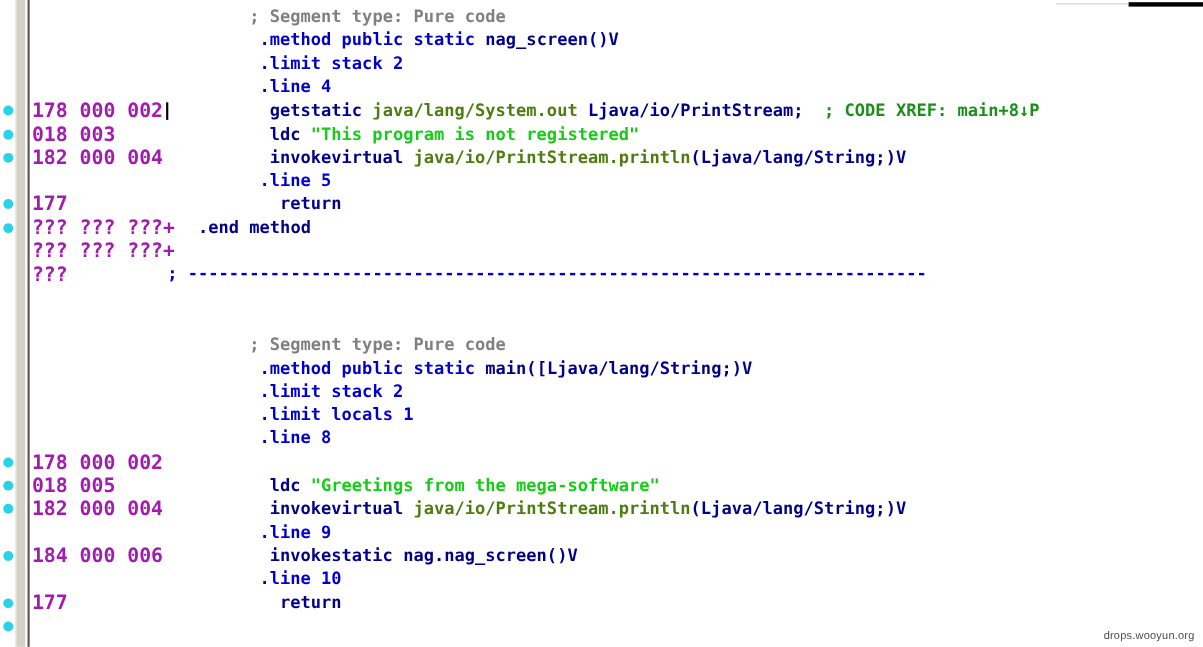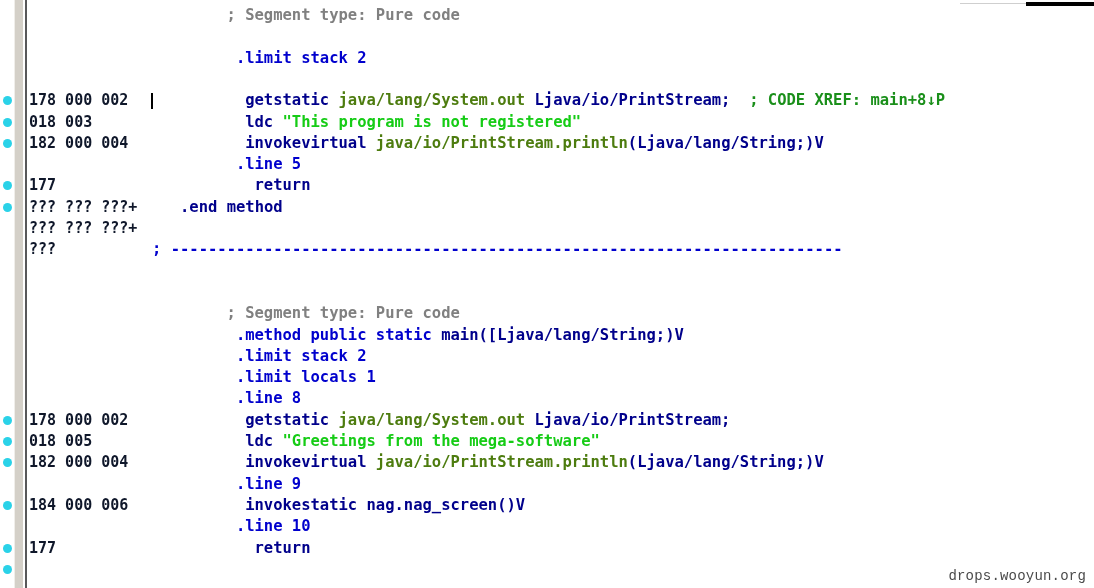--- a/index.html
+++ b/index.html
@@ -90,23 +90,23 @@
     width: 9px;
     height: 9px;
     border-radius: 50%;
     background: #2ad2e8;
   }
 
   .addr {
     position: absolute;
     left: 29px;
     top: 0;
-    color: #0f172a;
+    color: #a21caf;
     font-weight: bold;
-    font-size: 15px;
+    font-size: 18px;
     line-height: 21.3px;
     white-space: pre;
   }
 
   .body {
     position: absolute;
     left: 152px;
     top: 0;
     font-size: 15.5px;
     line-height: 21.3px;
@@ -129,56 +129,58 @@
   .t-class   { color: #4d7c0f; font-weight: bold; }
   .t-str     { color: #16cc16; font-weight: bold; }
   .t-xref    { color: #1a8f1a; font-weight: bold; }
   .t-sep     { color: #0000cd; font-weight: bold; }
 
   .watermark {
     position: absolute;
     right: 8px;
     bottom: 4px;
     color: #4a4a4a;
-    font-family: Liberation Mono, monospace;
-    font-size: 14px;
+    font-family: Liberation Sans, sans-serif;
+    font-size: 10px;
     letter-spacing: 0.2px;
   }
 </style>
 </head>
 <body>
 
 <div id="app">
 
   <div class="top-hairline"></div>
   <div class="top-bar"></div>
 
   <div class="gutter-band"></div>
   <div class="gutter-band-hi"></div>
   <div class="gutter-rule"></div>
 
   <div class="code" id="code-surface">
       <div class="line" style="top: 5px;"><span class="body" style="left: 226.56px;"><span class="t-comment">; Segment type: Pure code</span></span></div>
+      <div class="line" style="top: 26.3px;"><span class="body" style="left: 235.88px;"><span class="t-dir">.method public static </span><span class="t-mnem">nag_screen()V</span></span></div>
       <div class="line" style="top: 47.6px;"><span class="body" style="left: 235.88px;"><span class="t-dir">.limit stack 2</span></span></div>
+      <div class="line" style="top: 68.9px;"><span class="body" style="left: 235.88px;"><span class="t-dir">.line 4</span></span></div>
       <div class="line" style="top: 90.2px;"><span class="bp" style="top: 6px;"></span><span class="addr">178 000 002</span><span class="cursor" style="top: 3px;"></span><span class="body" style="left: 245.2px;"><span class="t-mnem">getstatic </span><span class="t-class">java/lang/System.out</span><span class="t-mnem"> Ljava/io/PrintStream;</span><span class="t-xref">  ; CODE XREF: main+8↓P</span></span></div>
       <div class="line" style="top: 111.5px;"><span class="bp" style="top: 6px;"></span><span class="addr">018 003</span><span class="body" style="left: 245.2px;"><span class="t-mnem">ldc </span><span class="t-str">"This program is not registered"</span></span></div>
       <div class="line" style="top: 132.8px;"><span class="bp" style="top: 6px;"></span><span class="addr">182 000 004</span><span class="body" style="left: 245.2px;"><span class="t-mnem">invokevirtual </span><span class="t-class">java/io/PrintStream.println</span><span class="t-mnem">(Ljava/lang/String;)V</span></span></div>
       <div class="line" style="top: 154.1px; text-align: center;"><span class="body" style="left: 235.88px;"><span class="t-dir">.line 5</span></span></div>
       <div class="line" style="top: 175.4px;"><span class="bp" style="top: 6px;"></span><span class="addr">177</span><span class="body" style="left: 254.52px;"><span class="t-mnem">return</span></span></div>
       <div class="line" style="top: 196.7px;"><span class="bp" style="top: 6px;"></span><span class="addr">??? ??? ???+</span><span class="body" style="left: 180px;"><span class="t-mnem">.end method</span></span></div>
       <div class="line" style="top: 218px;"><span class="addr">??? ??? ???+</span></div>
       <div class="line" style="top: 239.3px;"><span class="addr">???</span><span class="body" style="left: 152px;"><span class="t-sep">; ------------------------------------------------------------------------</span></span></div>
       <div class="line" style="top: 260.6px;"></div>
       <div class="line" style="top: 281.9px;"></div>
       <div class="line" style="top: 303.2px;"><span class="body" style="left: 226.56px;"><span class="t-comment">; Segment type: Pure code</span></span></div>
       <div class="line" style="top: 324.5px;"><span class="body" style="left: 235.88px;"><span class="t-dir">.method public static </span><span class="t-mnem">main([Ljava/lang/String;)V</span></span></div>
       <div class="line" style="top: 345.8px;"><span class="body" style="left: 235.88px;"><span class="t-dir">.limit stack 2</span></span></div>
       <div class="line" style="top: 367.1px;"><span class="body" style="left: 235.88px;"><span class="t-dir">.limit locals 1</span></span></div>
       <div class="line" style="top: 388.4px; text-align: right;"><span class="body" style="left: 235.88px;"><span class="t-dir">.line 8</span></span></div>
-      <div class="line" style="top: 409.7px;"><span class="bp" style="top: 6px;"></span><span class="addr">178 000 002</span><span class="body" style="left: 245.2px;"><span class="t-mnem">getstatic </span><span class="t-class">java/lang/System.out</span><span class="t-mnem"> Ljava/io/PrintStream;</span></span></div>
+      <div class="line" style="top: 409.7px;"><span class="bp" style="top: 6px;"></span><span class="addr">178 000 002</span></div>
       <div class="line" style="top: 431px;"><span class="bp" style="top: 6px;"></span><span class="addr">018 005</span><span class="body" style="left: 245.2px;"><span class="t-mnem">ldc </span><span class="t-str">"Greetings from the mega-software"</span></span></div>
       <div class="line" style="top: 452.3px;"><span class="bp" style="top: 6px;"></span><span class="addr">182 000 004</span><span class="body" style="left: 245.2px;"><span class="t-mnem">invokevirtual </span><span class="t-class">java/io/PrintStream.println</span><span class="t-mnem">(Ljava/lang/String;)V</span></span></div>
       <div class="line" style="top: 473.6px;"><span class="body" style="left: 235.88px;"><span class="t-dir">.line 9</span></span></div>
       <div class="line" style="top: 494.9px;"><span class="bp" style="top: 6px;"></span><span class="addr">184 000 006</span><span class="body" style="left: 245.2px;"><span class="t-mnem">invokestatic nag.nag_screen()V</span></span></div>
       <div class="line" style="top: 516.2px;"><span class="body" style="left: 235.88px;"><span class="t-dir">.line 10</span></span></div>
       <div class="line" style="top: 537.5px;"><span class="bp" style="top: 6px;"></span><span class="addr">177</span><span class="body" style="left: 254.52px;"><span class="t-mnem">return</span></span></div>
       <div class="line" style="top: 558.8px;"><span class="bp" style="top: 6px;"></span></div>
     </div>
 
   <div class="watermark">drops.wooyun.org</div>

